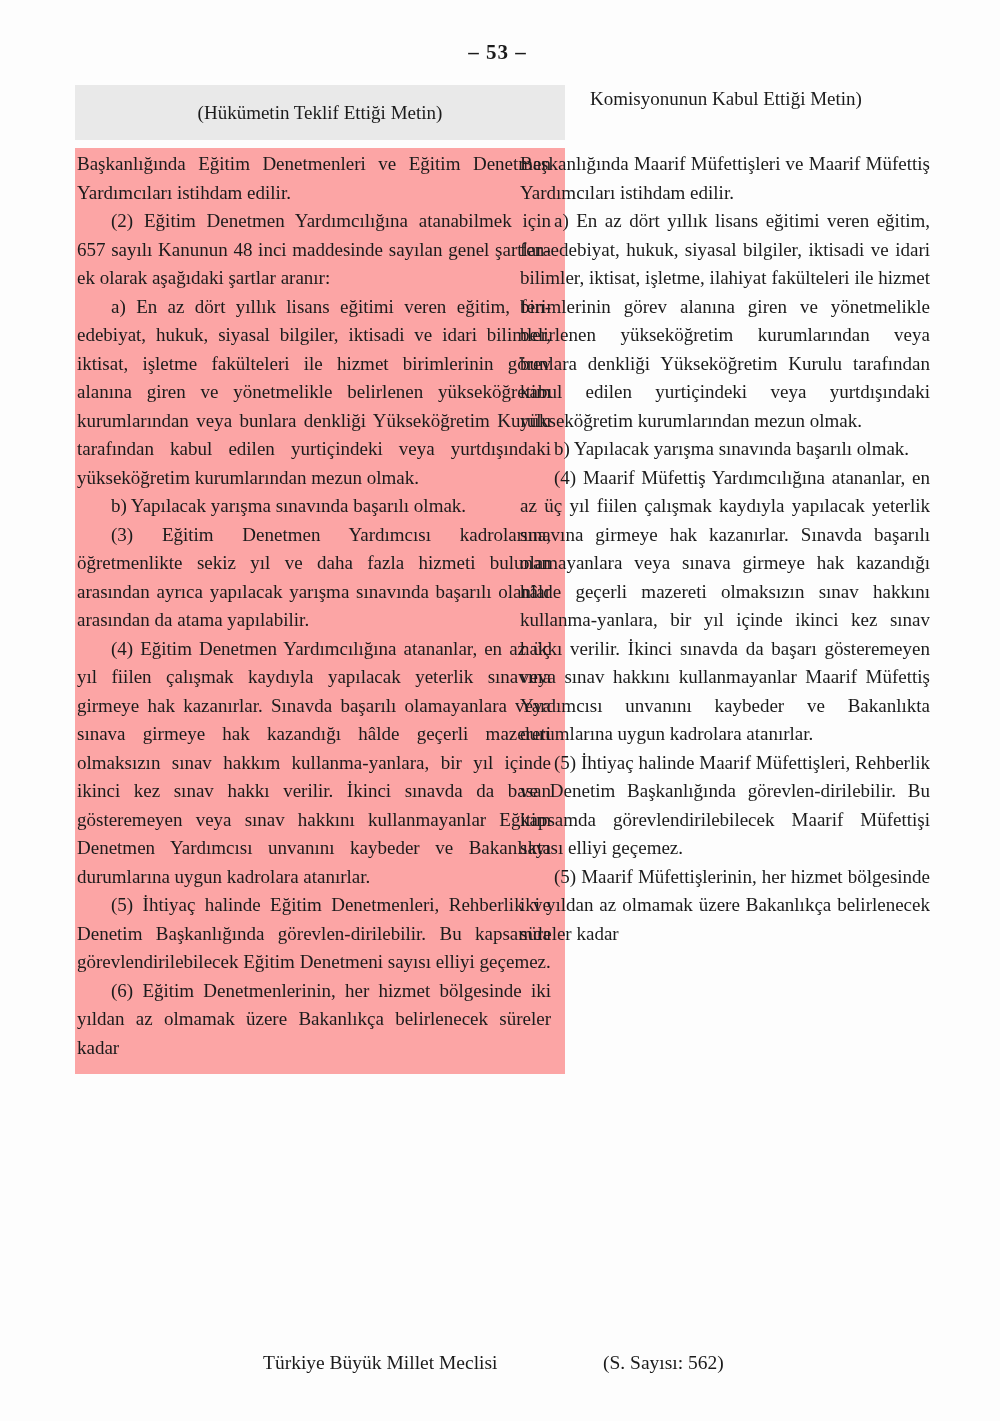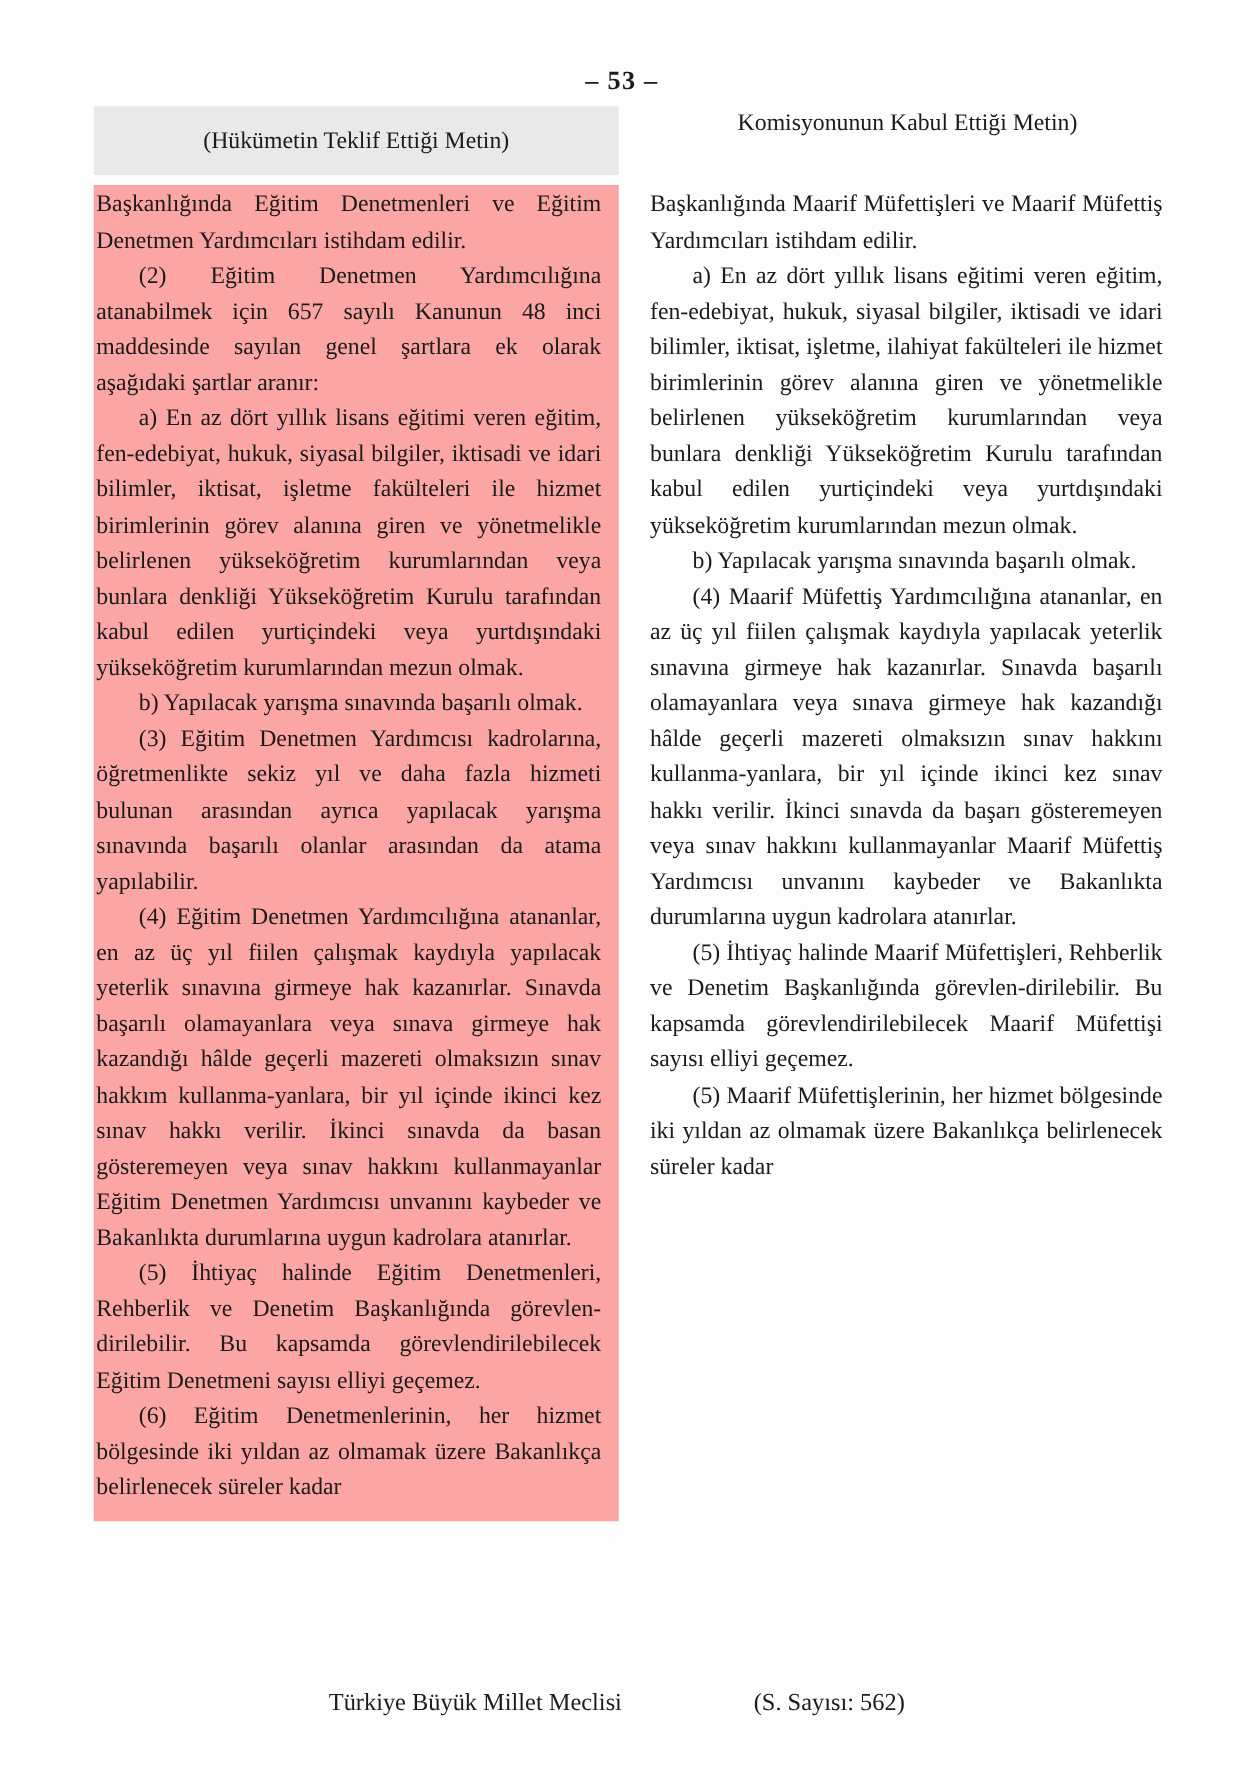--- a/index.html
+++ b/index.html
@@ -3,25 +3,25 @@
 <meta charset="utf-8">
 <style>
   html,body{margin:0;padding:0;}
   body{
     width:1000px;height:1421px;position:relative;
     background:#fdfdfd;color:#1b1b1b;
     font-family:"Liberation Serif","DejaVu Serif",serif;
     overflow:hidden;
   }
   .page-number{
-    position:absolute;top:52px;left:0;width:995px;
+    position:absolute;top:40px;left:0;width:995px;
     text-align:center;font-weight:bold;font-size:21px;letter-spacing:1px;
   }
   .col{position:absolute;top:85px;}
-  .col-left{left:75px;width:420px;}
+  .col-left{left:75px;width:490px;}
   .col-right{left:520px;width:412px;}
   .left-header-box{
     background:#e9e9e9;height:55px;display:flex;align-items:center;justify-content:center;
     font-size:19px;margin-bottom:8px;
   }
   .right-header{
     height:54px;margin-bottom:9px;text-align:center;
     font-size:19px;line-height:27px;
   }
   .col-body{

